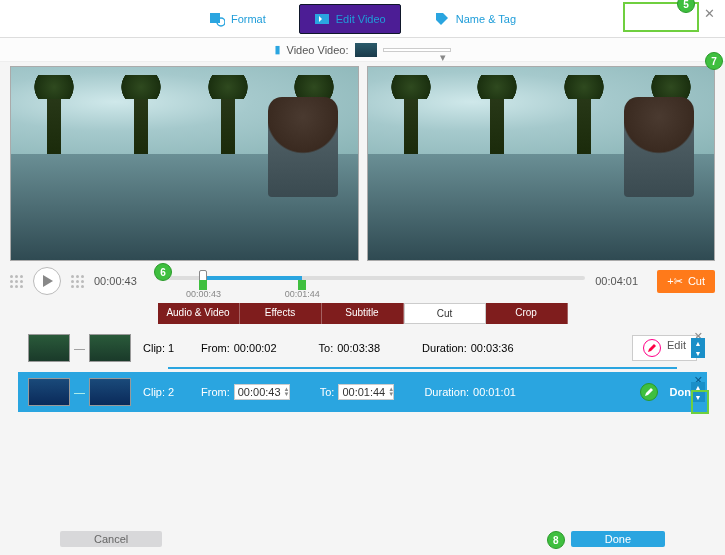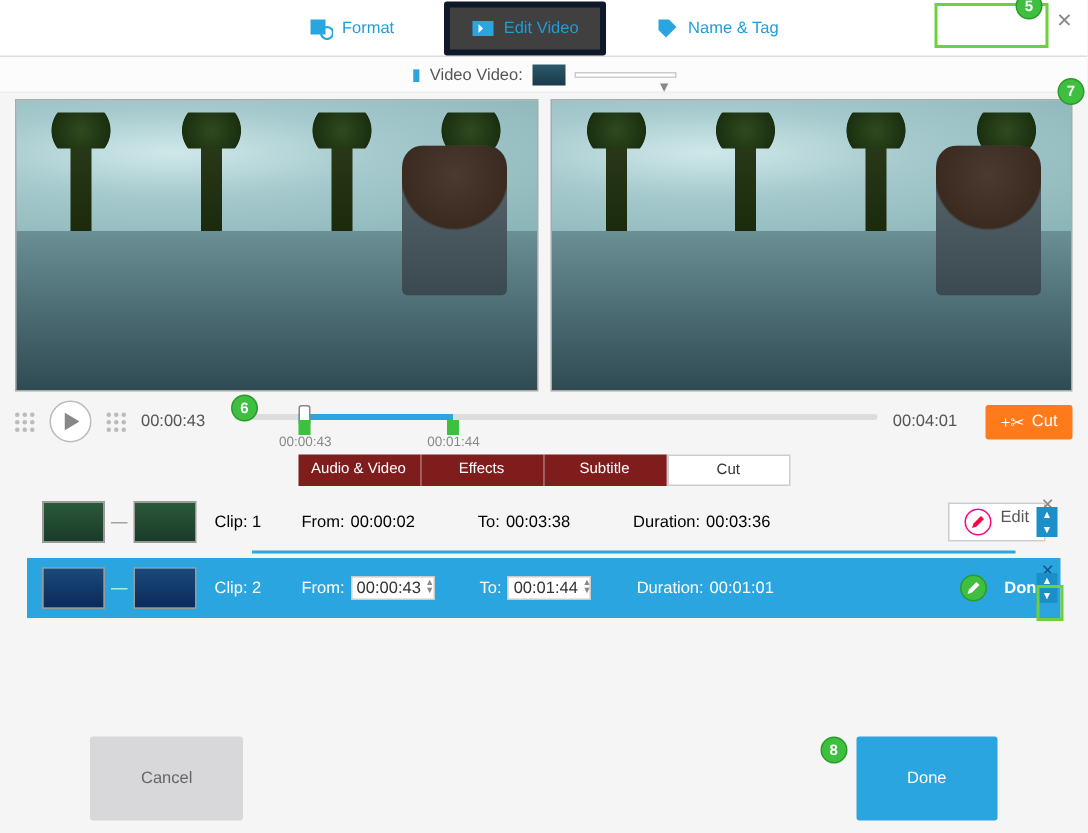--- a/index.html
+++ b/index.html
@@ -1,20 +1,20 @@
 <!DOCTYPE html>
 <html><head>
 <meta charset="utf-8">
 <style>
 *{box-sizing:border-box;margin:0;padding:0;font-family:Arial,sans-serif;font-size:11px}
 body{background:#f5f5f5;width:725px;height:555px;overflow:hidden;position:relative}
 .topbar{height:38px;background:#fff;border-bottom:1px solid #ddd;display:flex;align-items:center;justify-content:center;gap:18px;position:relative}
 .close-x{position:absolute;right:10px;top:6px;color:#888;font-size:13px;cursor:pointer}
 .toptab{display:flex;align-items:center;gap:6px;padding:6px 14px;color:#1f9dd9;border:1px solid transparent;border-radius:2px}
-.toptab.active{border:4px solid #0f172a;background:#404040}
+.toptab.active{border:1px solid #0f172a;background:#4c1d95}
 .toptab .ico{width:16px;height:16px;display:flex;align-items:center;justify-content:center}
 .trackrow{height:24px;display:flex;align-items:center;justify-content:center;gap:6px;background:#fcfcfc;border-bottom:1px solid #eee;font-size:10px;color:#555}
 .trackthumb{width:22px;height:14px;background:linear-gradient(#2a5a6a,#1a3a4a)}
 .trackval{border:1px solid #ccc;background:#fff;padding:1px 60px 1px 6px;color:#777;position:relative}
 .trackval .dd{position:absolute;right:4px;top:2px;color:#888}
 .previewrow{display:flex;gap:8px;padding:4px 10px 0;position:relative}
 .vp{flex:1;height:195px;background:linear-gradient(180deg,#7ab 0%,#3a6a7a 35%,#1f3f4f 60%,#0e2530 100%);border:1px solid #aaa;position:relative;overflow:hidden}
 .vp .sky{position:absolute;inset:0;height:45%;background:radial-gradient(ellipse at 30% 40%,#cfe8ea 0%,#a5c9cc 40%,#8ab4b6 100%)}
 .vp .palms{position:absolute;top:5px;left:0;right:0;height:90px;display:flex;justify-content:space-around}
 .palm{width:14px;background:linear-gradient(#2a3a1a,#1a2a0a);height:70px;position:relative;margin-top:15px}
@@ -55,21 +55,21 @@
 .spin{display:flex;flex-direction:column;font-size:6px;color:#888;line-height:5px;margin-left:3px}
 .editbtn{display:flex;align-items:flex-start;gap:6px;padding:3px 10px;border:1px solid #ccc;background:#fff;color:#555}
 .circ{width:18px;height:18px;border-radius:50%;border:1px solid #f08;display:flex;align-items:center;justify-content:center}
 .circ.g{background:#3fbf3f;border-color:#2a9a2a}
 .rownav{position:absolute;right:2px;top:50%;transform:translateY(-50%);display:flex;flex-direction:column;gap:0}
 .rownav div{width:14px;height:10px;background:#1a8fc8;display:flex;align-items:center;justify-content:center;color:#fff;font-size:7px}
 .rowx{position:absolute;right:4px;top:2px;color:#888;font-size:11px}
 .cliprow.sel .rowx{color:#0a5a8a}
 .hl{position:absolute;border:2px solid #6fcf3f;pointer-events:none;z-index:9}
 .footer{position:absolute;bottom:8px;left:0;right:0;display:flex;justify-content:space-between;padding:0 60px}
-.btn{padding:22px 34px;border-radius:2px;text-align:right}
+.btn{padding:2px 34px;border-radius:2px;text-align:right}
 .btn.cancel{background:#d8d8da;color:#666}
 .btn.done{background:#2aa5e0;color:#fff}
 .underline{position:absolute;left:150px;right:30px;bottom:-1px;height:2px;background:#2aa5e0}
 </style>
 </head>
 <body>
 
 <div class="topbar">
   <div class="toptab">
     <span class="ico">
@@ -180,20 +180,21 @@
     <span>+✂</span>
     <span>Cut</span>
   </div>
 </div>
 
 <div class="subtabs">
   <div class="st">Audio &amp; Video</div>
   <div class="st">Effects</div>
   <div class="st">Subtitle</div>
   <div class="st active">Cut</div>
+  <div class="st">Crop</div>
 </div>
 
 <div class="clips">
 
   <div class="hl" style="right:26px;top:2px;width:76px;height:30px"></div>
   <div class="badge" style="right:30px;top:-5px">5</div>
 
   <div class="cliprow" style="position:relative">
     <div class="thumbs">
         <div class="thumb"></div>

